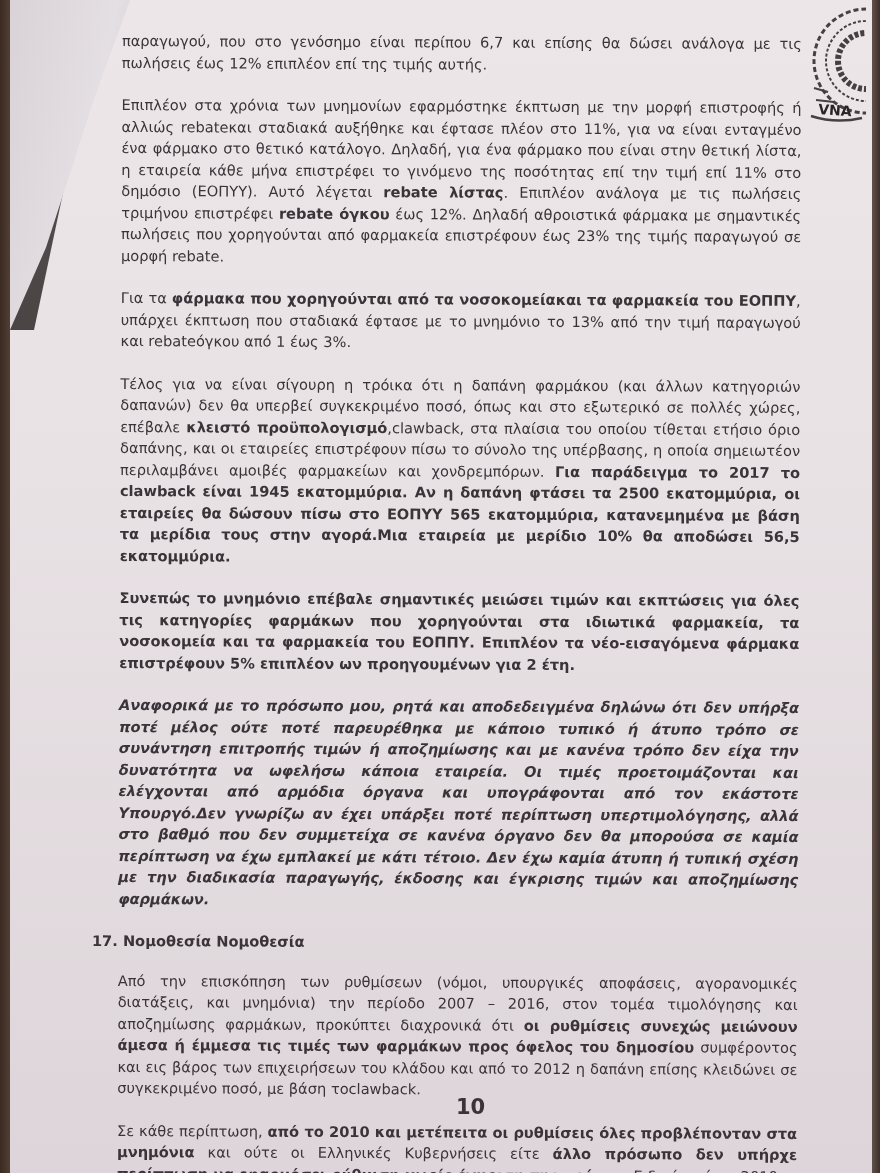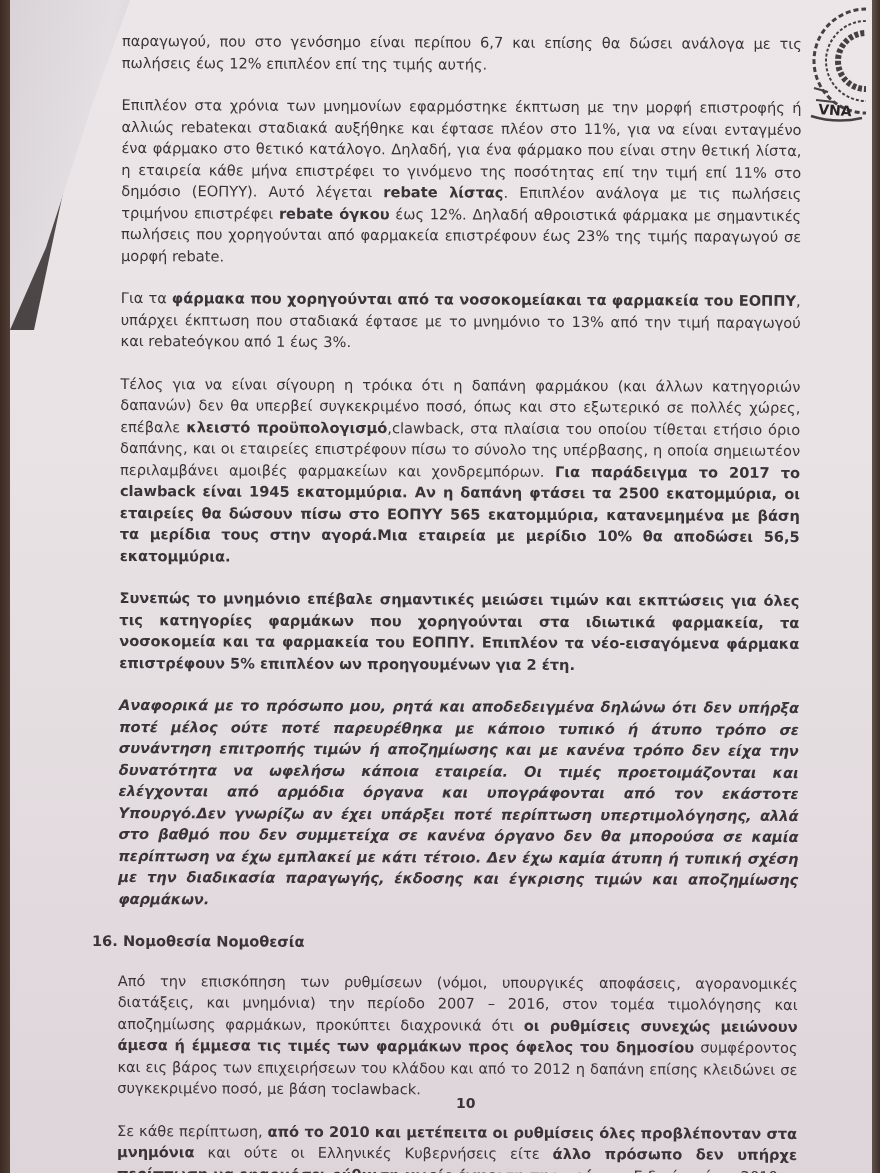--- a/index.html
+++ b/index.html
@@ -39,21 +39,21 @@
   }
   .para { margin:0 0 21px 0; text-align:justify; }
   .para.first { margin-top:12px; }
   .b { font-weight:bold; }
   .bi { font-weight:bold; font-style:italic; }
   .heading {
     margin:0 0 18px -26px; font-weight:bold; font-size:14.6px;
   }
   .footer-page {
     position:absolute; left:446px; top:1095px; font-weight:bold;
-    font-size:14px; color:#3a3338;
+    font-size:21px; color:#3a3338;
   }
   .stamp {
     position:absolute; right:6px; top:-4px; width:110px; height:140px;
   }
 </style>
 </head>
 <body>
 
 <div class="left-strip"></div>
 <div class="right-strip"></div>
@@ -77,21 +77,21 @@
   <div class="content">
 
     <p class="para first"><span>παραγωγού, που στο γενόσημο είναι περίπου 6,7 και επίσης θα δώσει ανάλογα με τις πωλήσεις έως 12% επιπλέον επί της τιμής αυτής.</span></p>
     <p class="para"><span>Επιπλέον στα χρόνια των μνημονίων εφαρμόστηκε έκπτωση με την μορφή επιστροφής ή αλλιώς rebateκαι σταδιακά αυξήθηκε και έφτασε πλέον στο 11%, για να είναι ενταγμένο ένα φάρμακο στο θετικό κατάλογο. Δηλαδή, για ένα φάρμακο που είναι στην θετική λίστα, η εταιρεία κάθε μήνα επιστρέφει το γινόμενο της ποσότητας επί την τιμή επί 11% στο δημόσιο (ΕΟΠΥΥ). Αυτό λέγεται </span><span class="b">rebate λίστας</span><span>. Επιπλέον ανάλογα με τις πωλήσεις τριμήνου επιστρέφει </span><span class="b">rebate όγκου</span><span> έως 12%. Δηλαδή αθροιστικά φάρμακα με σημαντικές πωλήσεις που χορηγούνται από φαρμακεία επιστρέφουν έως 23% της τιμής παραγωγού σε μορφή rebate.</span></p>
     <p class="para"><span>Για τα </span><span class="b">φάρμακα που χορηγούνται από τα νοσοκομείακαι τα φαρμακεία του ΕΟΠΠΥ</span><span>, υπάρχει έκπτωση που σταδιακά έφτασε με το μνημόνιο το 13% από την τιμή παραγωγού και rebateόγκου από 1 έως 3%.</span></p>
     <p class="para"><span>Τέλος για να είναι σίγουρη η τρόικα ότι η δαπάνη φαρμάκου (και άλλων κατηγοριών δαπανών) δεν θα υπερβεί συγκεκριμένο ποσό, όπως και στο εξωτερικό σε πολλές χώρες, επέβαλε </span><span class="b">κλειστό προϋπολογισμό</span><span>,clawback, στα πλαίσια του οποίου τίθεται ετήσιο όριο δαπάνης, και οι εταιρείες επιστρέφουν πίσω το σύνολο της υπέρβασης, η οποία σημειωτέον περιλαμβάνει αμοιβές φαρμακείων και χονδρεμπόρων. </span><span class="b">Για παράδειγμα το 2017 το clawback είναι 1945 εκατομμύρια. Αν η δαπάνη φτάσει τα 2500 εκατομμύρια, οι εταιρείες θα δώσουν πίσω στο ΕΟΠΥΥ 565 εκατομμύρια, κατανεμημένα με βάση τα μερίδια τους στην αγορά.Μια εταιρεία με μερίδιο 10% θα αποδώσει 56,5 εκατομμύρια.</span></p>
     <p class="para"><span class="b">Συνεπώς το μνημόνιο επέβαλε σημαντικές μειώσει τιμών και εκπτώσεις για όλες τις κατηγορίες φαρμάκων που χορηγούνται στα ιδιωτικά φαρμακεία, τα νοσοκομεία και τα φαρμακεία του ΕΟΠΠΥ. Επιπλέον τα νέο-εισαγόμενα φάρμακα επιστρέφουν 5% επιπλέον ων προηγουμένων για 2 έτη.</span></p>
     <p class="para"><span class="bi">Αναφορικά με το πρόσωπο μου, ρητά και αποδεδειγμένα δηλώνω ότι δεν υπήρξα ποτέ μέλος ούτε ποτέ παρευρέθηκα με κάποιο τυπικό ή άτυπο τρόπο σε συνάντηση επιτροπής τιμών ή αποζημίωσης και με κανένα τρόπο δεν είχα την δυνατότητα να ωφελήσω κάποια εταιρεία. Οι τιμές προετοιμάζονται και ελέγχονται από αρμόδια όργανα και υπογράφονται από τον εκάστοτε Υπουργό.Δεν γνωρίζω αν έχει υπάρξει ποτέ περίπτωση υπερτιμολόγησης, αλλά στο βαθμό που δεν συμμετείχα σε κανένα όργανο δεν θα μπορούσα σε καμία περίπτωση να έχω εμπλακεί με κάτι τέτοιο. Δεν έχω καμία άτυπη ή τυπική σχέση με την διαδικασία παραγωγής, έκδοσης και έγκρισης τιμών και αποζημίωσης φαρμάκων.</span></p>
 
     <div class="heading">
-      <span>16.</span>
+      <span>17.</span>
       <span>Νομοθεσία Νομοθεσία</span>
     </div>
 
     <p class="para"><span>Από την επισκόπηση των ρυθμίσεων (νόμοι, υπουργικές αποφάσεις, αγορανομικές διατάξεις, και μνημόνια) την περίοδο 2007 – 2016, στον τομέα τιμολόγησης και αποζημίωσης φαρμάκων, προκύπτει διαχρονικά ότι </span><span class="b">οι ρυθμίσεις συνεχώς μειώνουν άμεσα ή έμμεσα τις τιμές των φαρμάκων προς όφελος του δημοσίου</span><span> συμφέροντος και εις βάρος των επιχειρήσεων του κλάδου και από το 2012 η δαπάνη επίσης κλειδώνει σε συγκεκριμένο ποσό, με βάση τοclawback.</span></p>
     <p class="para"><span>Σε κάθε περίπτωση, </span><span class="b">από το 2010 και μετέπειτα οι ρυθμίσεις όλες προβλέπονταν στα μνημόνια</span><span> και ούτε οι Ελληνικές Κυβερνήσεις είτε </span><span class="b">άλλο πρόσωπο δεν υπήρχε περίπτωση να εφαρμόσει ρύθμιση χωρίς έγκριση της τρόικας</span><span>.Ειδικά από το 2010 οι αποφάσεις μεταφράζονται και ελέγχονται από την τρόικα για να αξιολογηθεί αν συνάδουν με τις προβλέψεις του μνημονίου. Υπάρχουν περιπτώσεις νόμων και υπουργικών αποφάσεων που έχουν επανεκδοθεί λίγες ημέρες την αρχική ψήφιση τους. Είναι άξιο αναφοράς, ότι κατόπιν δημοσιεύσεως η τρόικα με Έλληνες</span></p>
   </div>
 
   <div class="footer-page">10</div>
 </div>
 

